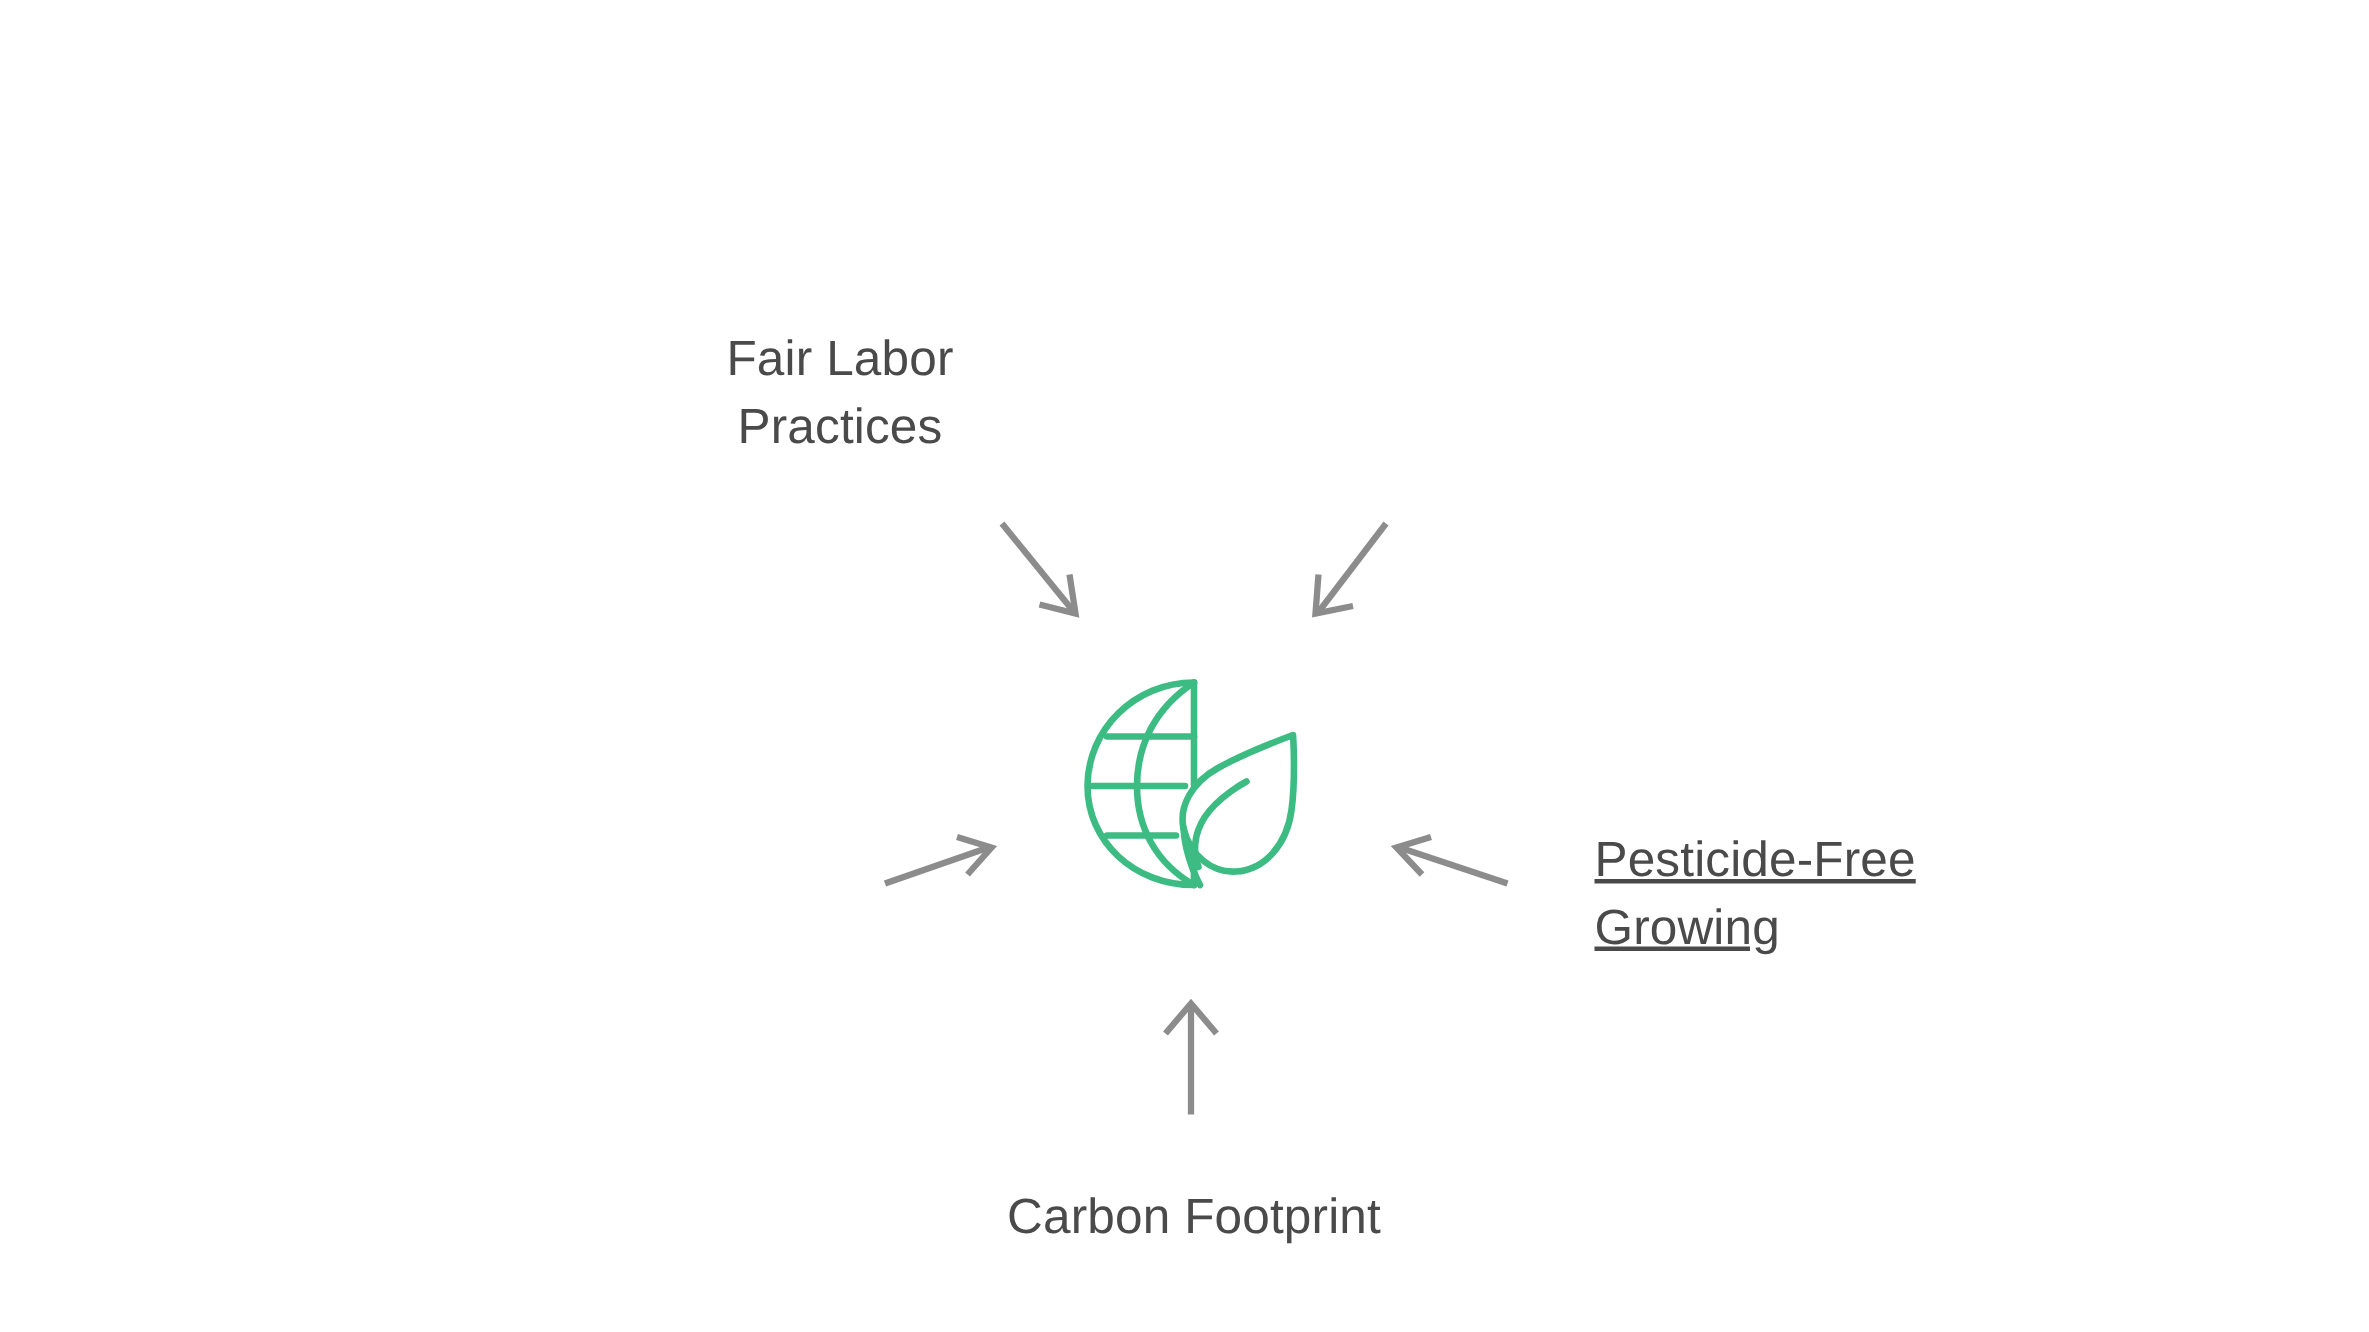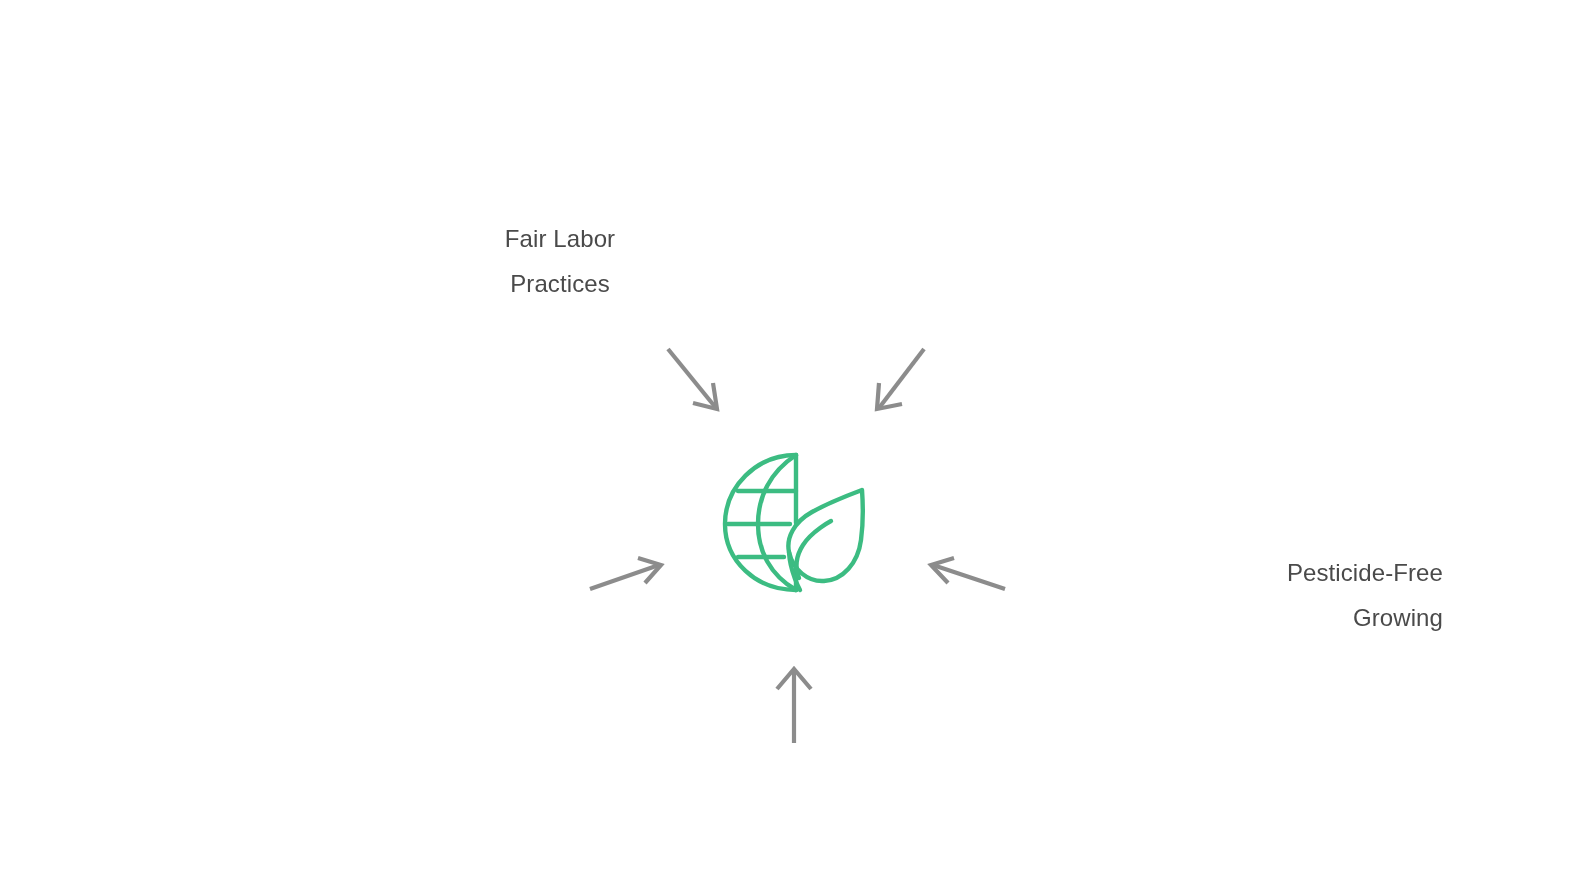--- a/index.html
+++ b/index.html
@@ -15,28 +15,28 @@
   }
   #canvas {
     position: relative;
     width: 1579px;
     height: 888px;
     background: #ffffff;
   }
   .label {
     position: absolute;
     color: #4a4a4a;
-    font-size: 24px;
+    font-size: 33px;
     line-height: 45px;
     font-weight: 400;
     white-space: pre-line;
     letter-spacing: 0.1px;
   }
   .label.center  { text-align: center; }
-  .label.leftal  { text-align: right; }
+  .label.leftal  { text-align: left; text-decoration: underline; }
 
   
   #label-fair-labor {
     left: 400px;  top: 216px;  width: 320px;
   }
   #label-water-usage {
     left: 895px;  top: 264px;  width: 320px;
   }
   #label-pesticide-free {
     left: 1063px; top: 550px;  width: 380px;
@@ -125,14 +125,15 @@
   </svg>
 
   <div class="label center" id="label-fair-labor">Fair Labor
 Practices</div>
 
 
   <div class="label leftal" id="label-pesticide-free">Pesticide-Free
 Growing</div>
 
 
+  <div class="label center" id="label-carbon-footprint">Carbon Footprint</div>
 
 </div>
 
 </body></html>

